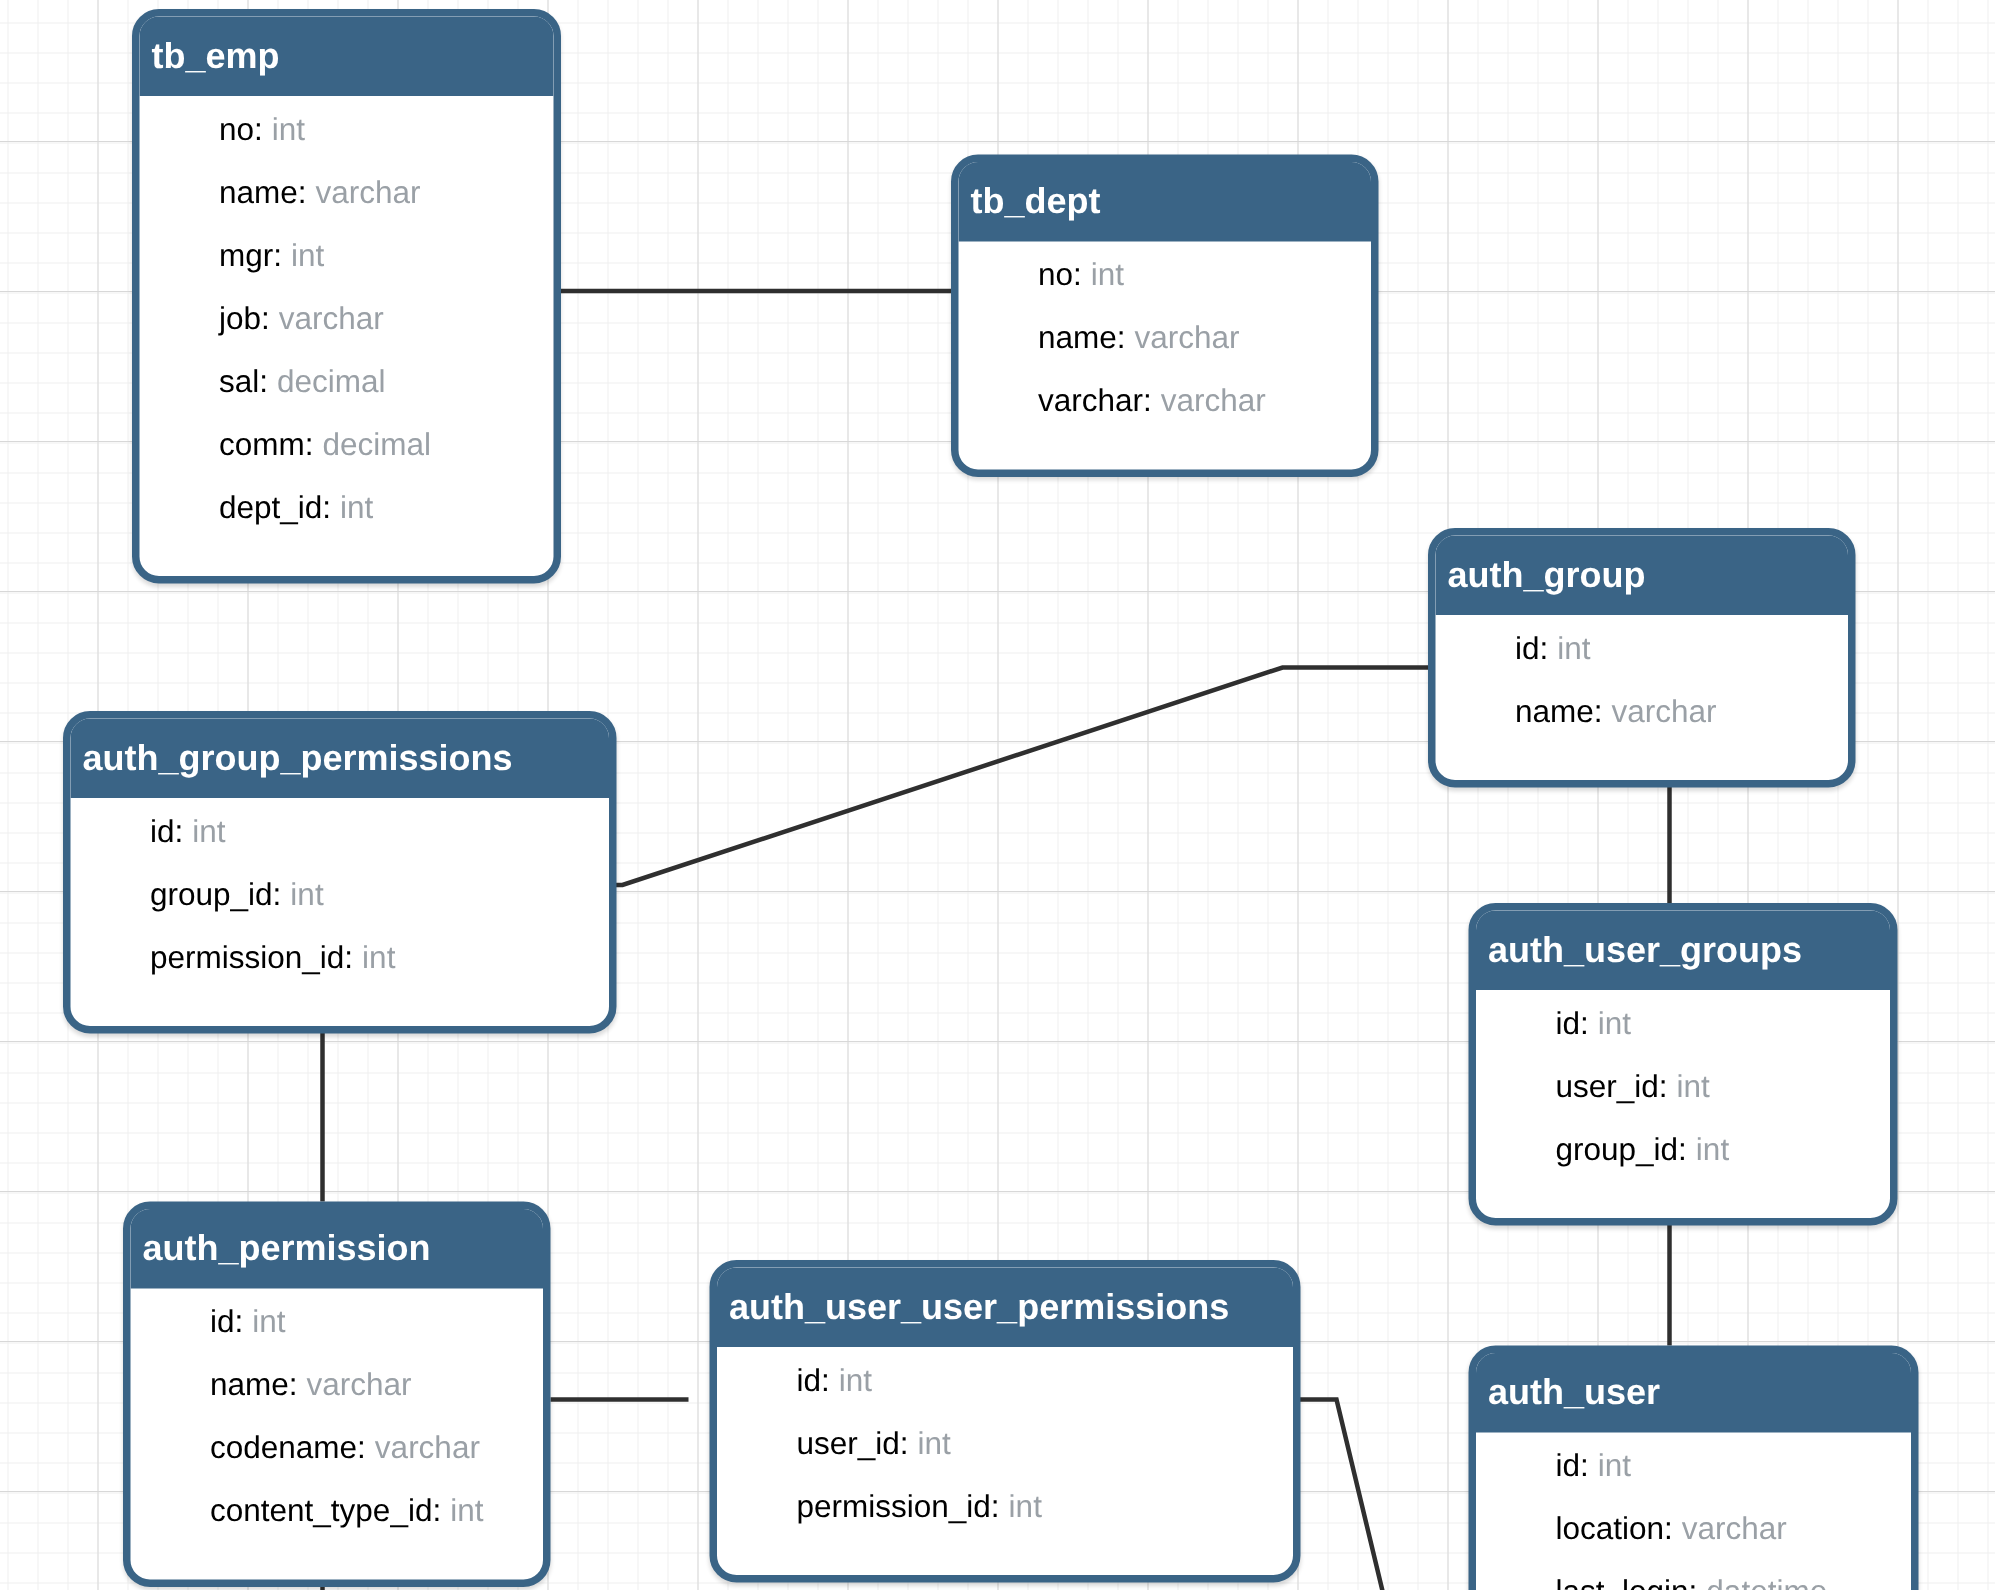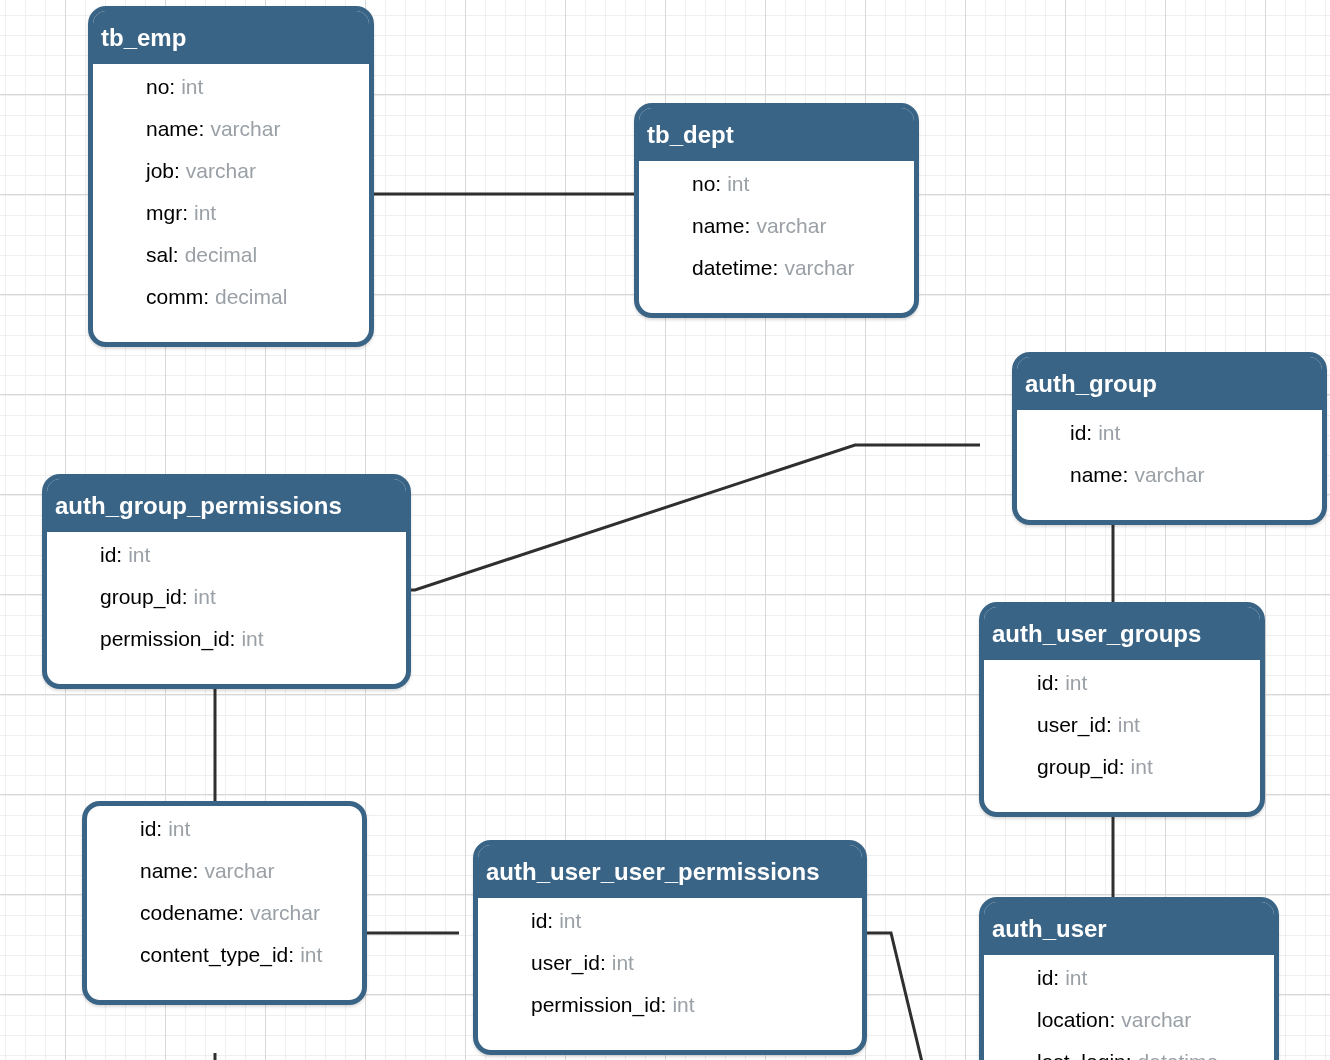--- a/index.html
+++ b/index.html
@@ -71,39 +71,40 @@
     <polyline points="853,933 891,933 922,1062"></polyline>
   </svg>
 
   <div class="table" style="left:88px;top:6px;width:286px">
     <div class="thead">
       <span>tb_emp</span>
     </div>
     <div class="tbody">
         <div class="row"><span class="fname">no:</span><span class="ftype">int</span></div>
         <div class="row"><span class="fname">name:</span><span class="ftype">varchar</span></div>
+        <div class="row"><span class="fname">mgr:</span><span class="ftype">int</span></div>
         <div class="row"><span class="fname">job:</span><span class="ftype">varchar</span></div>
-        <div class="row"><span class="fname">mgr:</span><span class="ftype">int</span></div>
         <div class="row"><span class="fname">sal:</span><span class="ftype">decimal</span></div>
         <div class="row"><span class="fname">comm:</span><span class="ftype">decimal</span></div>
+        <div class="row"><span class="fname">dept_id:</span><span class="ftype">int</span></div>
       </div>
   </div>
 
   <div class="table" style="left:634px;top:103px;width:285px">
     <div class="thead">
       <span>tb_dept</span>
     </div>
     <div class="tbody">
         <div class="row"><span class="fname">no:</span><span class="ftype">int</span></div>
         <div class="row"><span class="fname">name:</span><span class="ftype">varchar</span></div>
-        <div class="row"><span class="fname">datetime:</span><span class="ftype">varchar</span></div>
+        <div class="row"><span class="fname">varchar:</span><span class="ftype">varchar</span></div>
       </div>
   </div>
 
-  <div class="table" style="left:1012px;top:352px;width:315px">
+  <div class="table" style="left:952px;top:352px;width:285px">
     <div class="thead">
       <span>auth_group</span>
     </div>
     <div class="tbody">
         <div class="row"><span class="fname">id:</span><span class="ftype">int</span></div>
         <div class="row"><span class="fname">name:</span><span class="ftype">varchar</span></div>
       </div>
   </div>
 
   <div class="table" style="left:42px;top:474px;width:369px">
@@ -122,20 +123,23 @@
       <span>auth_user_groups</span>
     </div>
     <div class="tbody">
         <div class="row"><span class="fname">id:</span><span class="ftype">int</span></div>
         <div class="row"><span class="fname">user_id:</span><span class="ftype">int</span></div>
         <div class="row"><span class="fname">group_id:</span><span class="ftype">int</span></div>
       </div>
   </div>
 
   <div class="table" style="left:82px;top:801px;width:285px">
+    <div class="thead">
+      <span>auth_permission</span>
+    </div>
     <div class="tbody">
         <div class="row"><span class="fname">id:</span><span class="ftype">int</span></div>
         <div class="row"><span class="fname">name:</span><span class="ftype">varchar</span></div>
         <div class="row"><span class="fname">codename:</span><span class="ftype">varchar</span></div>
         <div class="row"><span class="fname">content_type_id:</span><span class="ftype">int</span></div>
       </div>
   </div>
 
   <div class="table" style="left:473px;top:840px;width:394px">
     <div class="thead">

